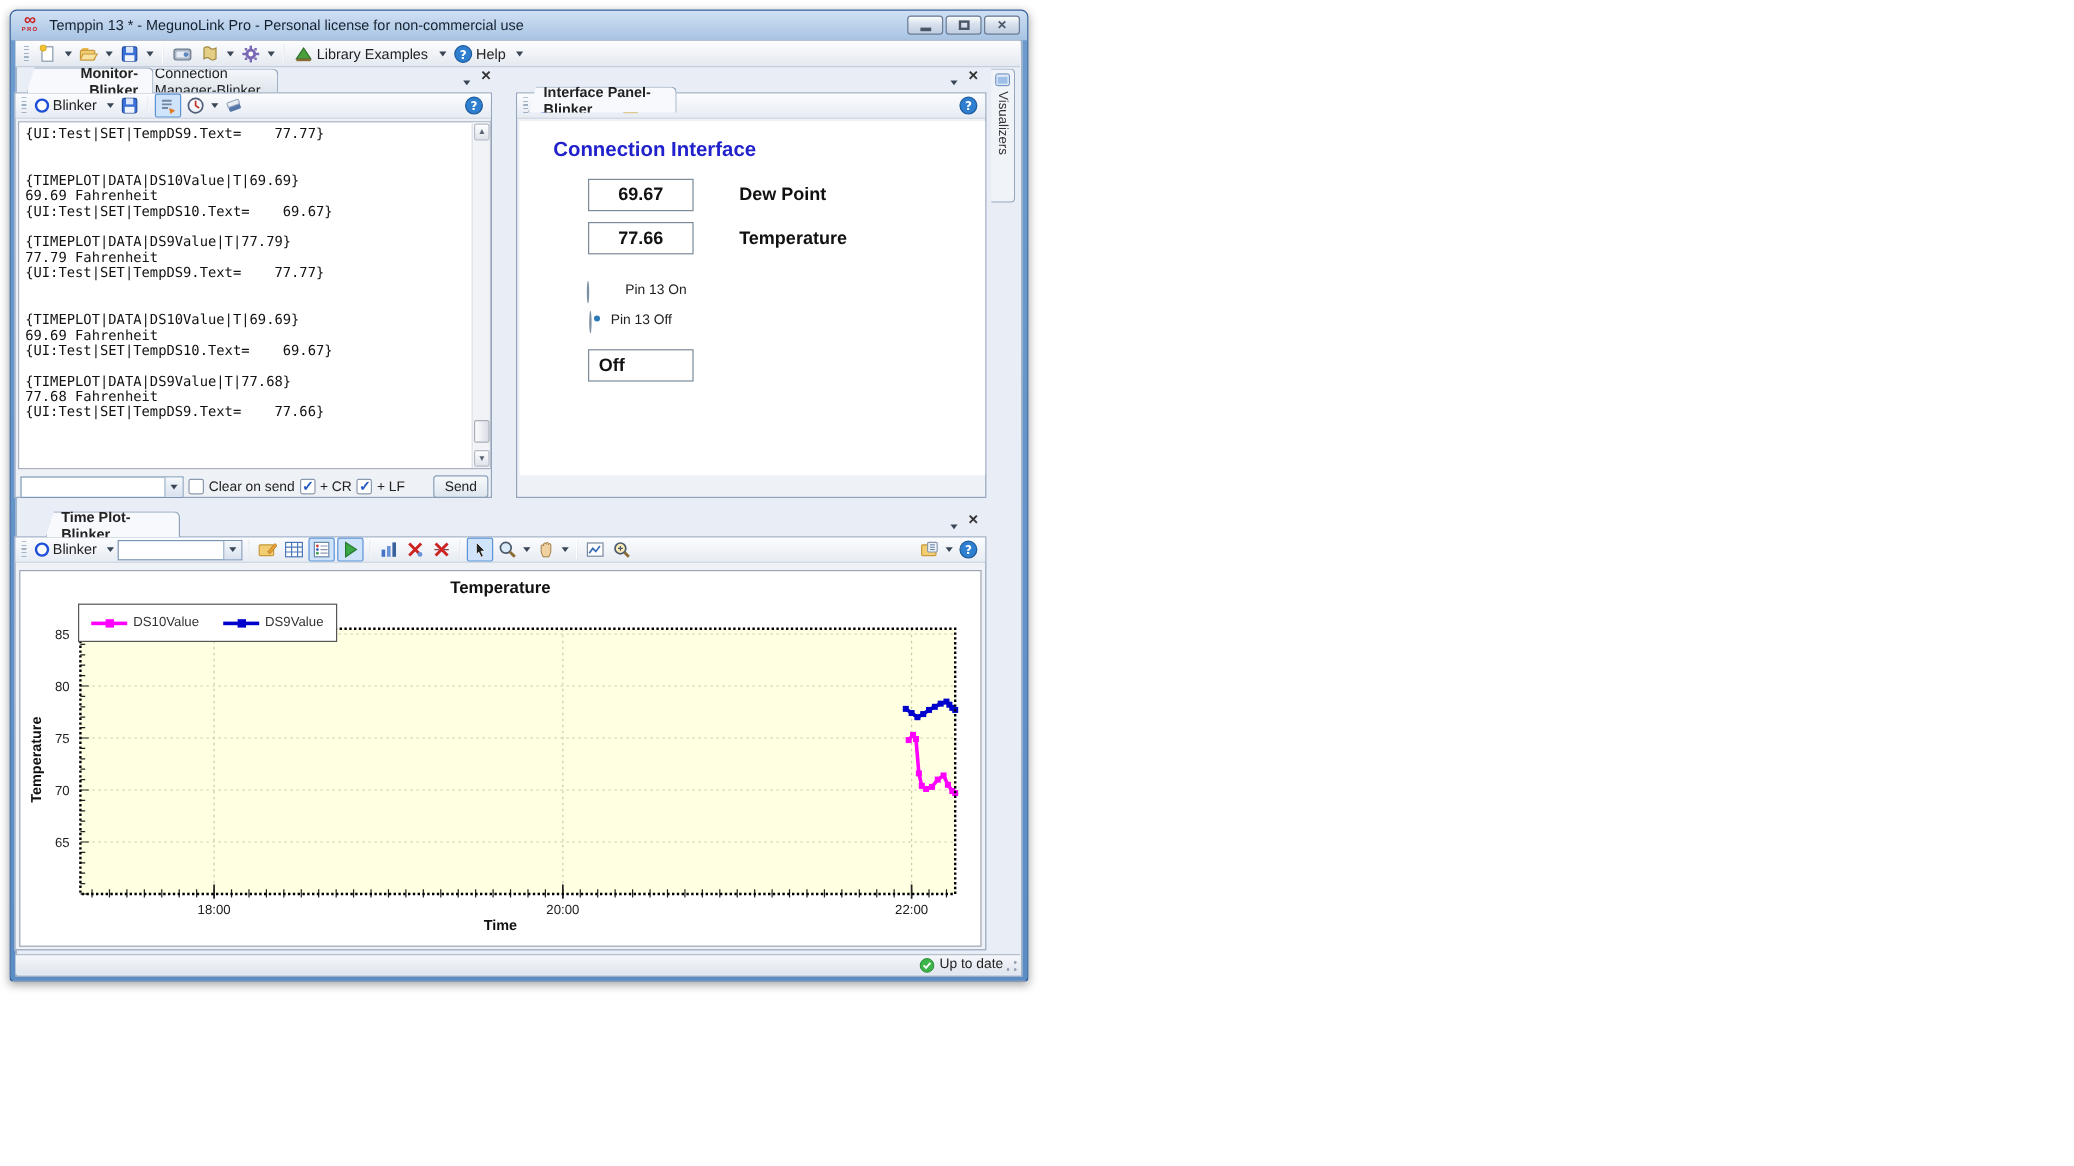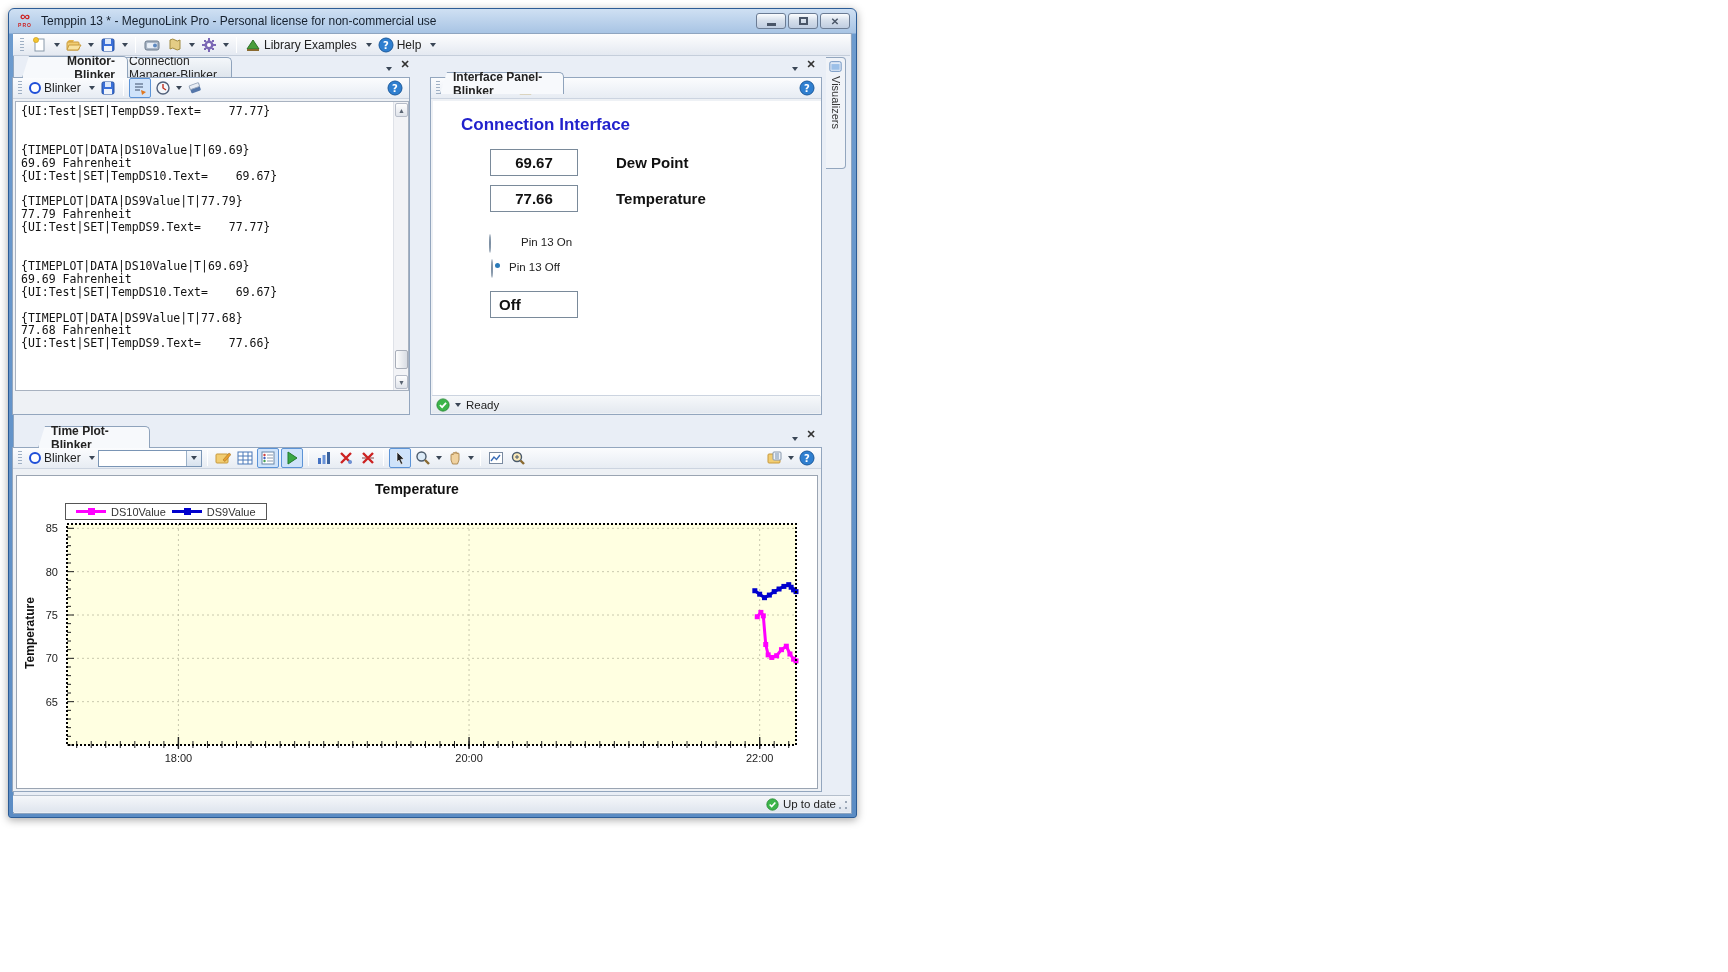--- a/index.html
+++ b/index.html
@@ -51,21 +51,21 @@
   .btn { height:19px; background:linear-gradient(#f7fafc,#dde5ee); border:1px solid #8aa0ba; border-radius:3px; font-size:11.5px; color:#222; display:flex; align-items:center; justify-content:center; }
   
   .ip-title { font-size:17px; font-weight:bold; color:#2222cc; }
   .ip-box { position:absolute; width:88px; height:27px; background:#fff; border:1px solid #7a8a9a; font-size:15px; font-weight:bold; color:#111; display:flex; align-items:center; justify-content:center; }
   .ip-label { position:absolute; font-size:15px; font-weight:bold; color:#111; }
   .ip-radio-label { font-size:11.5px; color:#222; }
   .statusrow { position:absolute; left:1px; right:1px; bottom:1px; height:18px; background:linear-gradient(#f6f8fa,#e4e9f0); border-top:1px solid #ccd4e0; display:flex; align-items:center; font-size:11.5px; color:#222; gap:4px; padding-left:4px; }
   
   .chartbox { position:absolute; left:16px; top:475px; width:802px; height:314px; background:#fff; border:1px solid #9aa4b2; }
   .chart-title { position:absolute; left:0; right:0; top:5px; text-align:center; font-size:14px; font-weight:bold; color:#111; }
-  .legend { position:absolute; left:48px; top:27px; height:17px; border:1px solid #555; background:#fff; display:flex; align-items:center; padding:0 10px; gap:6px; font-size:11px; color:#333; }
+  .legend { position:absolute; left:48px; top:27px; height:32px; border:1px solid #555; background:#fff; display:flex; align-items:center; padding:0 10px; gap:20px; font-size:11px; color:#333; }
   .leg-item { display:flex; align-items:center; gap:5px; }
   .leg-sample { position:relative; width:30px; height:3px; }
   .leg-sample i { position:absolute; left:12px; top:-2px; width:7px; height:7px; }
   .ylab { position:absolute; left:-27px; top:150px; width:80px; text-align:center; font-size:12px; font-weight:bold; color:#111; transform:rotate(-90deg); }
   .xlab { position:absolute; left:0; right:0; top:288px; text-align:center; font-size:12px; font-weight:bold; color:#111; }
   
   .statusbar { left:13px; top:795px; width:837px; height:17px; background:linear-gradient(#f5f7fa,#dfe5ee); border-top:1px solid #b5bfcc; display:flex; align-items:center; justify-content:flex-end; font-size:11.5px; color:#222; gap:4px; padding-right:14px; }
   .gripcorner { position:absolute; right:2px; bottom:2px; width:10px; height:10px;
     background:radial-gradient(circle at 8px 2px,#9aa6b6 1px,transparent 1.4px),radial-gradient(circle at 8px 8px,#9aa6b6 1px,transparent 1.4px),radial-gradient(circle at 2px 8px,#9aa6b6 1px,transparent 1.4px); }
   
@@ -246,20 +246,35 @@
 {UI:Test|SET|TempDS10.Text=    69.67}
 
 {TIMEPLOT|DATA|DS9Value|T|77.68}
 77.68 Fahrenheit
 {UI:Test|SET|TempDS9.Text=    77.66}</pre>
     <div class="sbar" style="right:0; top:0; height:288px;">
       <span class="sarr" style="top:1px;">▲</span>
       <span class="sthumb" style="top:248px;"></span>
       <span class="sarr" style="bottom:1px;">▼</span>
     </div>
+  </div>
+  <div class="sendrow" style="left:4px; top:318px; width:392px;">
+    <span class="combo" style="width:136px;">
+      <span></span>
+      <span class="cbtn">
+          <span class="caret"></span>
+        </span>
+    </span>
+    <span class="chk"></span>
+    <span>Clear on send</span>
+    <span class="chk on"></span>
+    <span>+ CR</span>
+    <span class="chk on"></span>
+    <span>+ LF</span>
+    <span class="btn" style="width:46px; margin-left:auto; margin-right:2px;">Send</span>
   </div>
 </div>
 
 <div class="tab active" style="left:440px; top:72px; width:124px;">
   <span>Interface Panel-Blinker</span>
 </div>
 <span class="caret abs" style="left:791px; top:64px;"></span>
 <span class="tabx abs" style="left:804px; top:58px;">✕</span>
 
 <div class="panelbody" style="left:430px; top:77px; width:392px; height:338px;">
@@ -287,28 +302,20 @@
     <div class="ip-title abs" style="left:28px; top:14px;">Connection Interface</div>
     <div class="ip-box" style="left:57px; top:48px;">69.67</div>
     <div class="ip-label" style="left:183px; top:53px;">Dew Point</div>
     <div class="ip-box" style="left:57px; top:84px;">77.66</div>
     <div class="ip-label" style="left:183px; top:89px;">Temperature</div>
     <span class="radio abs" style="left:56px; top:134px;"></span>
     <span class="ip-radio-label abs" style="left:76px; top:135px;padding-left:12px;">Pin 13 On</span>
     <span class="radio abs on" style="left:56px; top:159px;"></span>
     <span class="ip-radio-label abs" style="left:76px; top:160px;">Pin 13 Off</span>
     <div class="ip-box" style="left:57px; top:190px; justify-content:flex-start; padding-left:8px;">Off</div>
-  </div>
-  <div class="statusrow">
-    <svg class="icon" style="width:14px;height:14px;" viewBox="0 0 16 16">
-        <circle cx="8" cy="8" r="7" fill="#3cb54a" stroke="#2a8a36"></circle>
-        <path d="M4.5 8l2.5 2.5 4.5-5" stroke="#fff" stroke-width="2" fill="none"></path>
-      </svg>
-    <span class="caret"></span>
-    <span>Ready</span>
   </div>
 </div>
 
 <div class="viz">
   <svg style="width:13px;height:13px;" viewBox="0 0 16 16">
       <rect x="1" y="2" width="14" height="12" rx="2" fill="#dfe9f6" stroke="#5c85b8"></rect>
       <rect x="3" y="5" width="10" height="7" fill="#9cc0e8"></rect>
     </svg>
   <span>Visualizers</span>
 </div>
@@ -564,20 +571,21 @@
       <span>DS10Value</span>
     </span>
     <span class="leg-item">
       <span class="leg-sample" style="background: rgb(0, 0, 205);">
           <i style="background: rgb(0, 0, 205);"></i>
         </span>
       <span>DS9Value</span>
     </span>
   </div>
   <div class="ylab">Temperature</div>
+  <div class="xlab">Time</div>
 </div>
 
 <div class="abs statusbar">
   <svg class="icon" style="width:13px;height:13px;" viewBox="0 0 16 16">
       <circle cx="8" cy="8" r="7" fill="#3cb54a" stroke="#2a8a36"></circle>
       <path d="M4.5 8l2.5 2.5 4.5-5" stroke="#fff" stroke-width="2" fill="none"></path>
     </svg>
   <span>Up to date</span>
   <span class="gripcorner"></span>
 </div>

